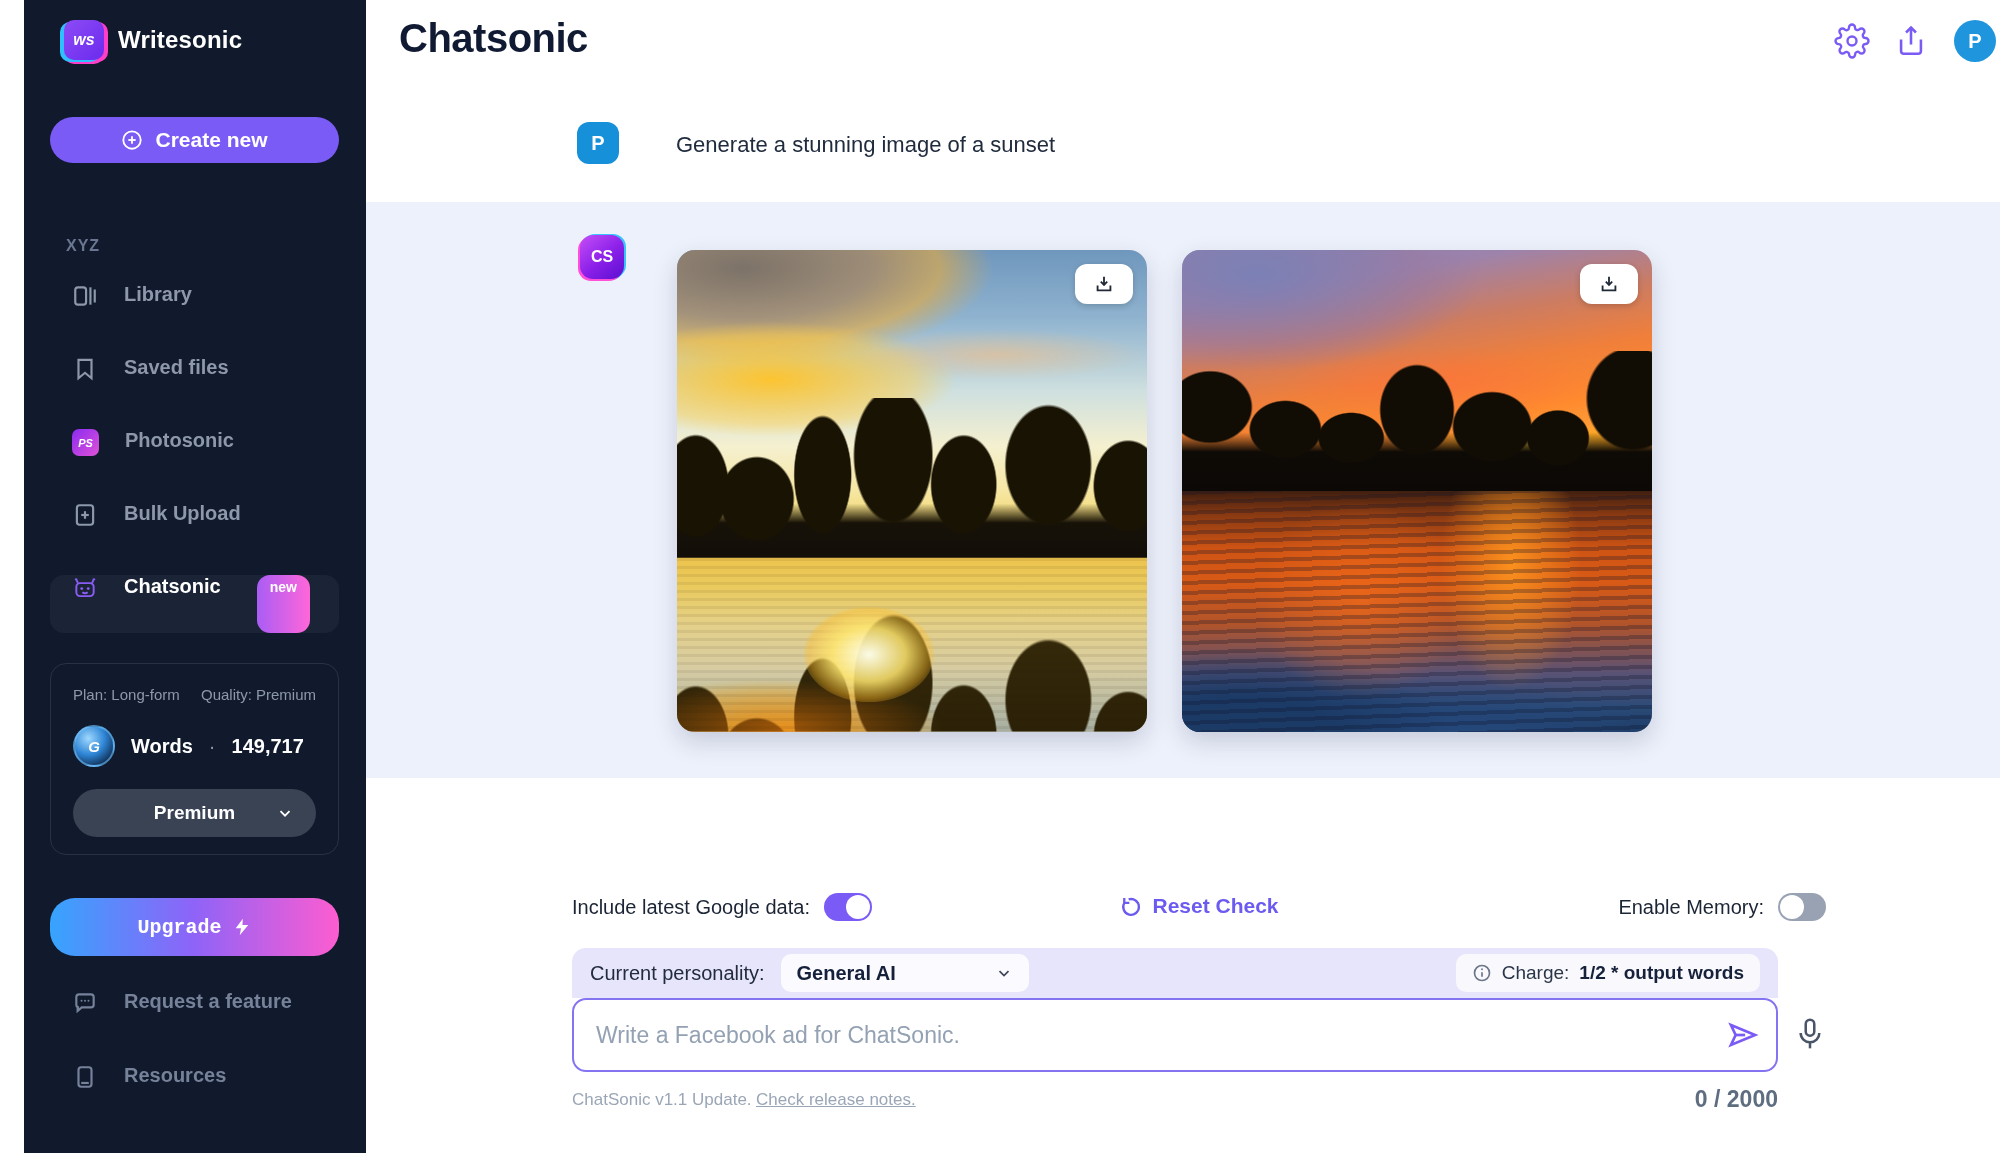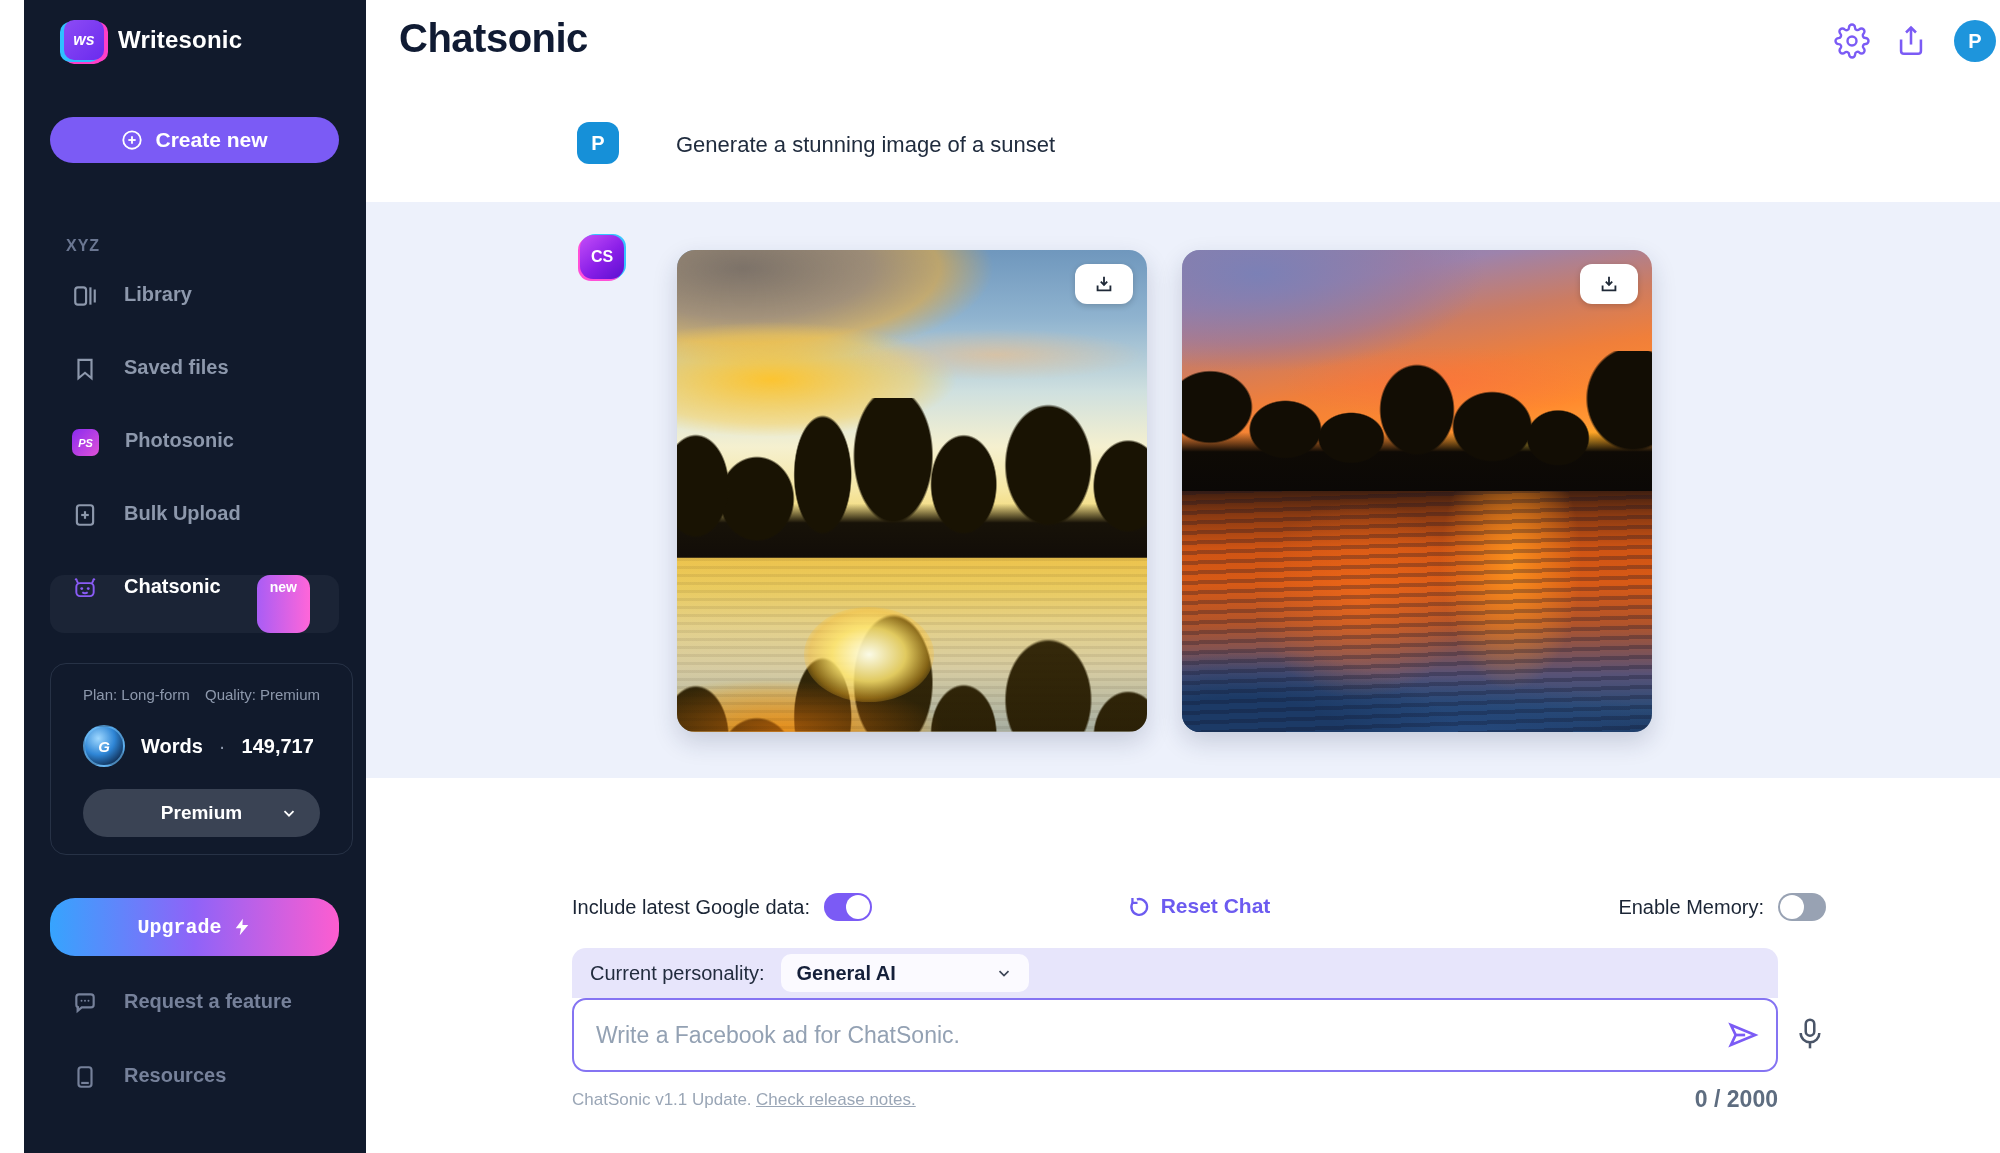--- a/index.html
+++ b/index.html
@@ -24,21 +24,21 @@
   .nav-item .nav-label { color:#8d98ac; font-size:20px; font-weight:600; }
   .nav-item.active { background:#1b2436; }
   .nav-item.active .nav-label { color:#fff; font-weight:700; }
   .nav-icon { width:26px; height:26px; flex:0 0 26px; color:#8d98ac; }
   .ps-badge { width:27px; height:27px; flex:0 0 27px; border-radius:7px; background:linear-gradient(135deg,#8a2bf0,#e052d8);
     display:flex; align-items:center; justify-content:center; color:#fff; font-size:11px; font-weight:800; font-style:italic; }
   .robot { color:#8a5cf6; }
   .new-badge { margin-left:10px; padding:4px 13px; border-radius:13px; background:linear-gradient(90deg,#a95df5,#ff66d9);
     color:#fff; font-size:14px; font-weight:700; }
 
-  .plan-card { position:absolute; left:26px; right:13px; top:663px; height:192px; border:1.5px solid #273246; border-radius:16px; padding:22px 32px; }
+  .plan-card { position:absolute; left:26px; right:27px; top:663px; height:192px; border:1.5px solid #273246; border-radius:16px; padding:22px 22px; }
   .plan-row { display:flex; justify-content:space-between; }
   .plan-row span { color:#8d98ac; font-size:15px; }
   .words-row { display:flex; align-items:center; gap:16px; margin-top:22px; }
   .g-circle { width:42px; height:42px; border-radius:50%; background:radial-gradient(circle at 35% 30%,#9fd8ff,#2f86d6 45%,#12355f 78%);
     border:2px solid rgba(120,200,255,.55); display:flex; align-items:center; justify-content:center; color:#fff; font-weight:800; font-style:italic; font-size:15px; }
   .words-row .w-label, .words-row .w-value { color:#fff; font-size:20px; font-weight:700; }
   .words-row .w-sep { color:#8d98ac; font-size:20px; }
   .premium-btn { margin-top:22px; width:100%; height:48px; border:none; border-radius:24px; background:#3a4354; color:#fff;
     font-size:19px; font-weight:700; font-family:inherit; display:flex; align-items:center; justify-content:center; gap:12px; cursor:pointer; position:relative; }
   .premium-btn svg { position:absolute; right:22px; }
@@ -351,40 +351,49 @@
           <span class="t-label">Include latest Google data:</span>
           <button class="toggle on">
               <span class="knob"></span>
             </button>
         </div>
         <button class="reset-chat">
           <svg width="23" height="23" viewBox="0 0 24 24" fill="none" stroke="currentColor" stroke-width="2.4">
               <path d="M5 8.3 A 8.2 8.2 0 1 0 9.6 4.6"></path>
               <polyline points="5 3 5 8.3 10.3 8.3"></polyline>
             </svg>
-          <span>Reset Chat</span>
+          <span>Reset Check</span>
         </button>
         <div class="t-group t-memory">
           <span class="t-label">Enable Memory:</span>
           <button class="toggle off">
               <span class="knob"></span>
             </button>
         </div>
       </div>
 
       <div class="personality-bar">
         <div class="pers-left">
           <span class="pers-label">Current personality:</span>
           <button class="pers-select">
             <span class="sel-val">General AI</span>
             <svg width="18" height="18" viewBox="0 0 24 24" fill="none" stroke="#3c4556" stroke-width="2.2">
                 <polyline points="6 9.5 12 15.5 18 9.5"></polyline>
               </svg>
           </button>
         </div>
+        <div class="charge-pill">
+          <svg class="info-icon" width="20" height="20" viewBox="0 0 24 24" fill="none" stroke="currentColor" stroke-width="2">
+              <circle cx="12" cy="12" r="9"></circle>
+              <line x1="12" y1="11" x2="12" y2="16.5"></line>
+              <circle cx="12" cy="7.5" r="1.1" fill="currentColor" stroke="none"></circle>
+            </svg>
+          <span class="charge-label">Charge:</span>
+          <span class="charge-val">1/2 * output words</span>
+        </div>
       </div>
 
       <div class="input-wrap">
         <input class="chat-input" type="text" placeholder="Write a Facebook ad for ChatSonic." style="">
         <button class="send-btn">
           <svg width="34" height="34" viewBox="0 0 24 24" fill="none" stroke="currentColor" stroke-width="1.9">
               <path d="M3.5 5 20.5 12 3.5 19 6.8 12z"></path>
               <line x1="6.8" y1="12" x2="13.5" y2="12"></line>
             </svg>
         </button>

